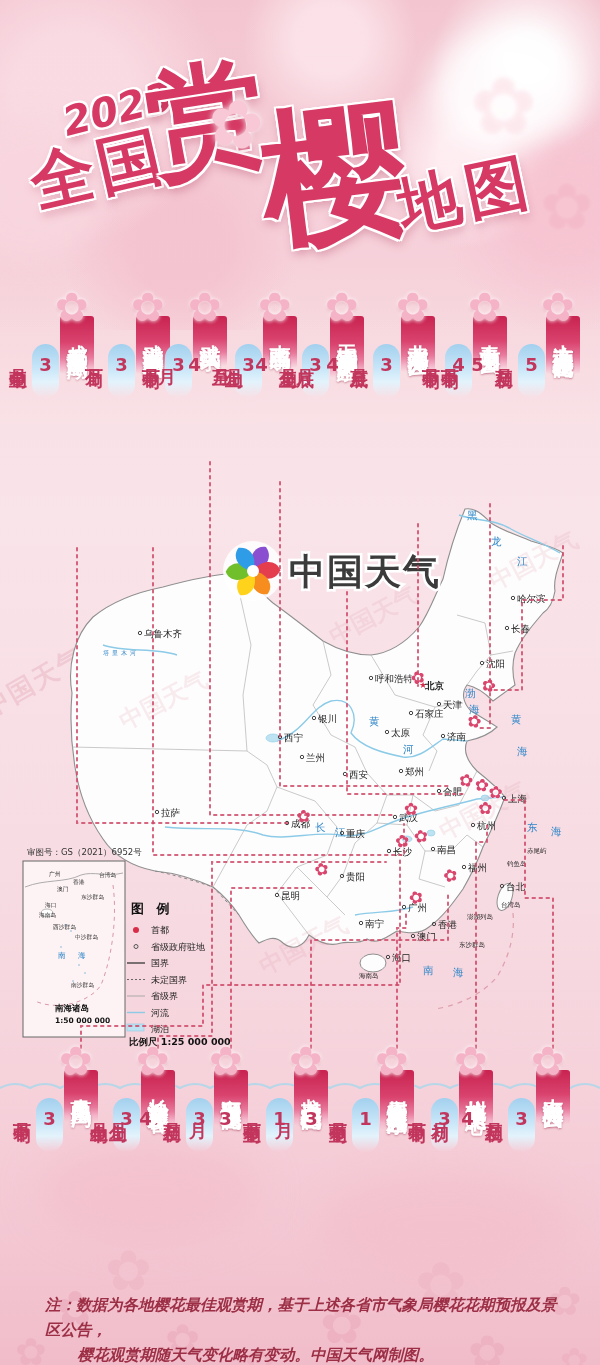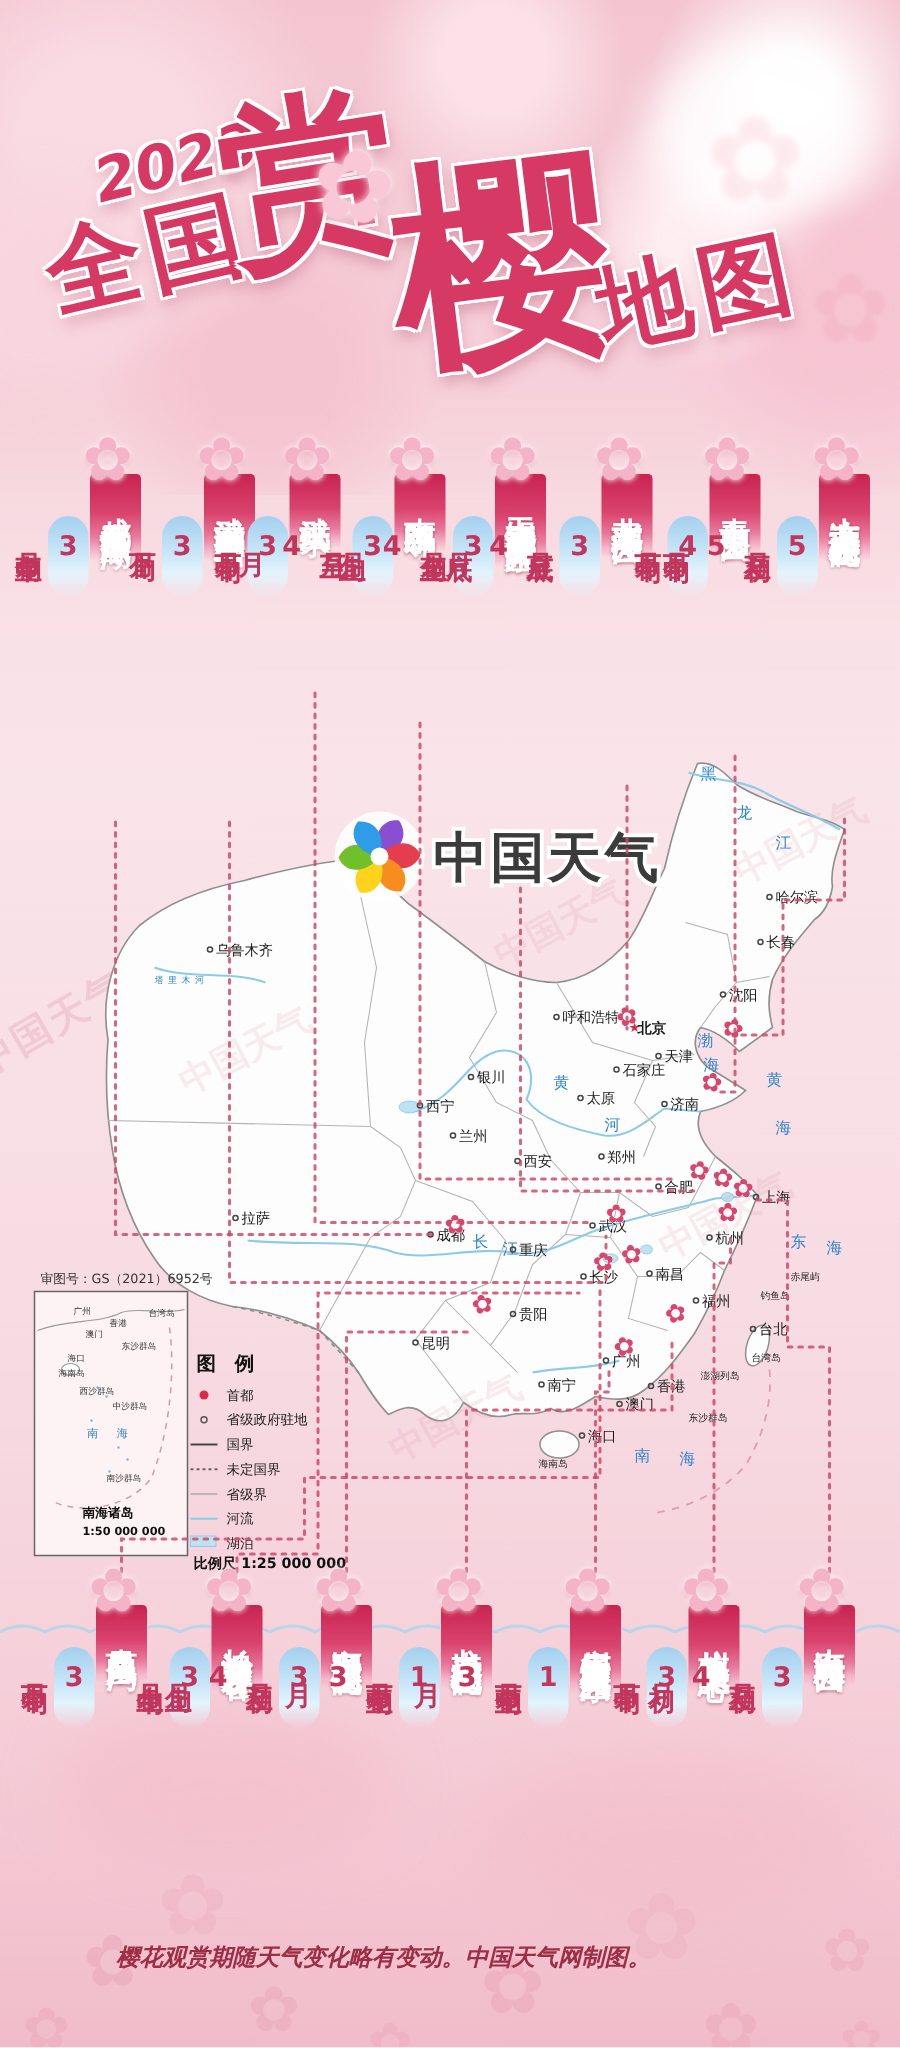--- a/index.html
+++ b/index.html
@@ -419,20 +419,21 @@
         <div class="date-pill" style="top: 52px;">3月中下旬</div>
       </div>
       <div class="banner-group" style="left: 536px; top: 1046px;">
         <span class="banner-blossom"></span>
         <div class="ribbon">上海顾村公园</div>
         <div class="date-pill" style="top: 52px;">3月初至4月初</div>
       </div>
     </div>
 
   <div class="note">
+    <div>注：数据为各地樱花最佳观赏期，基于上述各省市气象局樱花花期预报及景区公告，</div>
     <div class="indent">樱花观赏期随天气变化略有变动。中国天气网制图。</div>
   </div>
 
   <div id="deco">
       <span class="deco-flower" style="left: 55px; top: 1280px; font-size: 48px; opacity: 0.38;"></span>
       <span class="deco-flower" style="left: 165px; top: 1315px; font-size: 42px; opacity: 0.32;"></span>
       <span class="deco-flower" style="left: 320px; top: 1295px; font-size: 52px; opacity: 0.34;"></span>
       <span class="deco-flower" style="left: 468px; top: 1325px; font-size: 46px; opacity: 0.3;"></span>
       <span class="deco-flower" style="left: 548px; top: 1278px; font-size: 40px; opacity: 0.28;"></span>
       <span class="deco-flower" style="left: 15px; top: 1330px; font-size: 38px; opacity: 0.3;"></span>

